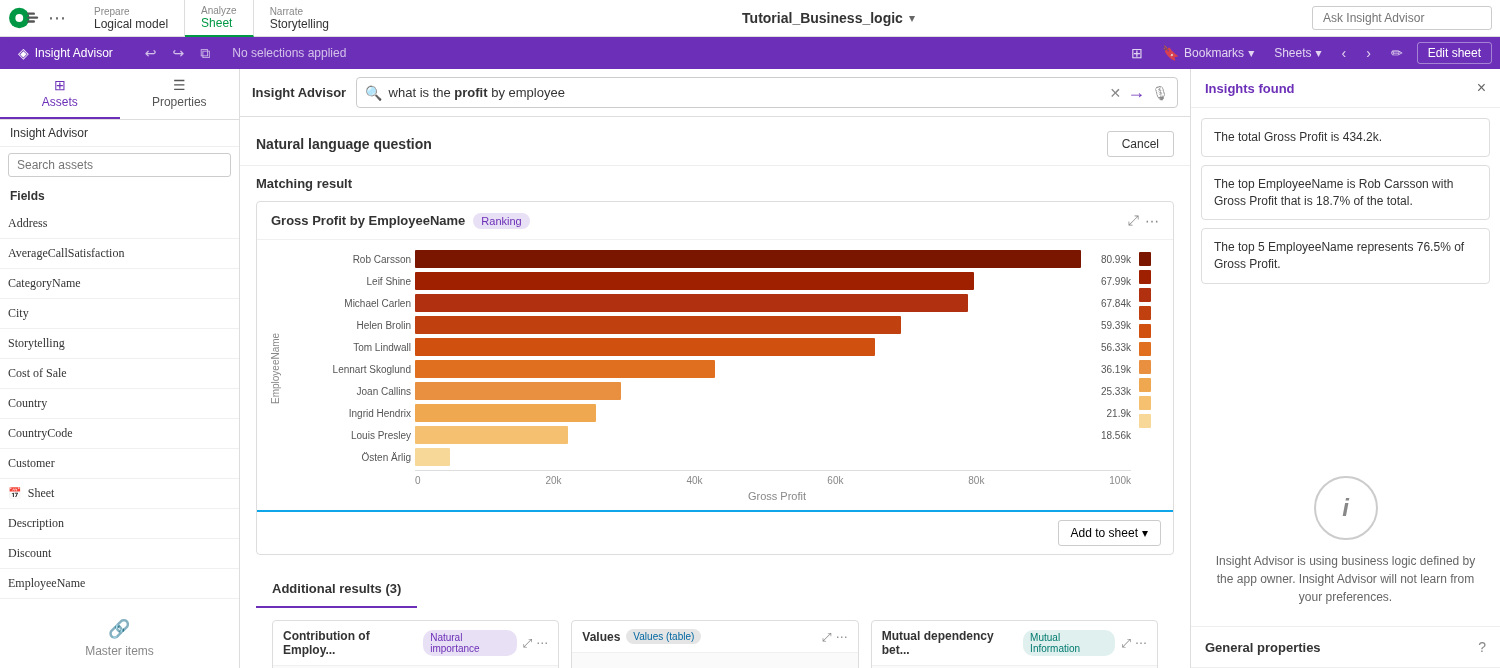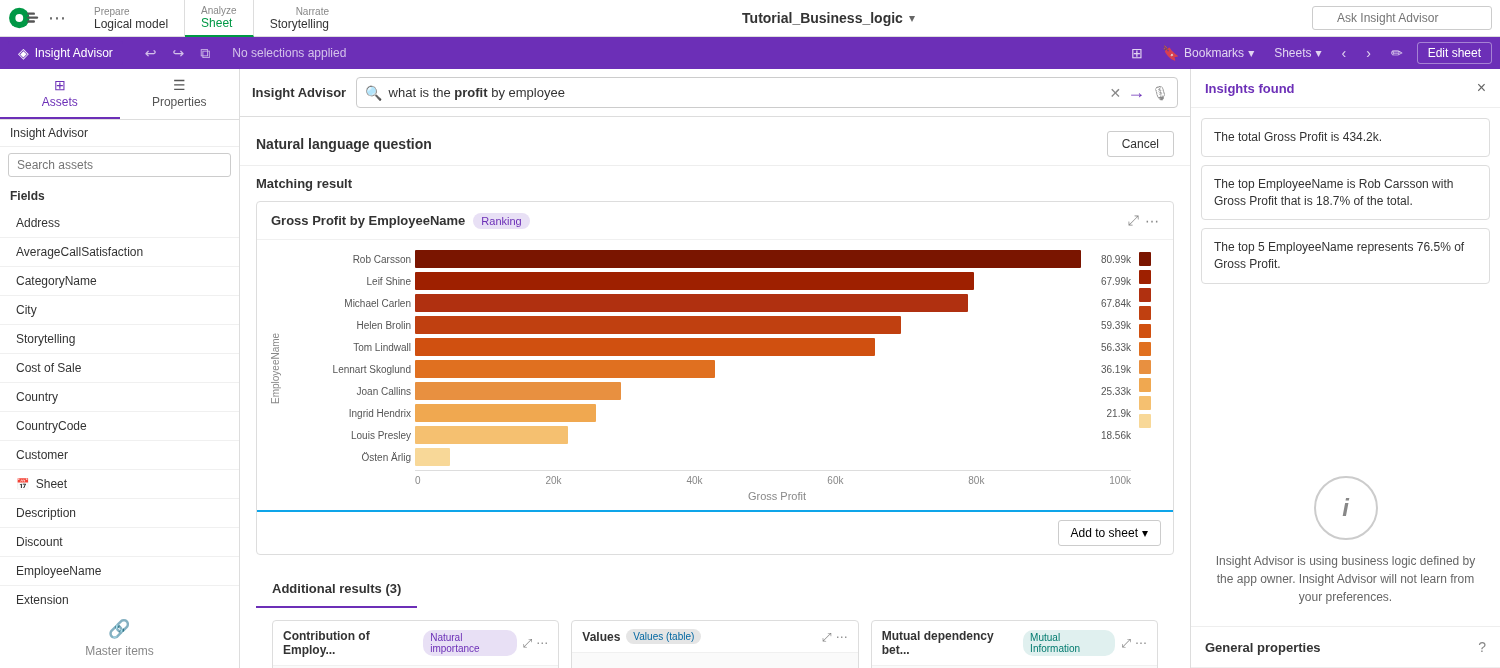--- a/index.html
+++ b/index.html
@@ -26,21 +26,21 @@
     .nav-section {
       display: flex; flex-direction: column; padding: 0 16px; border-right: 1px solid #ddd; height: 37px; justify-content: center; cursor: pointer;
     }
     .nav-section-label { font-size: 10px; color: #888; }
     .nav-section-value { font-size: 12px; color: #333; font-weight: 500; display: flex; align-items: center; gap: 4px; }
     .nav-center { flex: 1; display: flex; justify-content: center; align-items: center; gap: 6px; }
     .nav-app-name { font-size: 14px; font-weight: 600; color: #333; }
     .nav-chevron { color: #666; font-size: 12px; }
     .nav-right { display: flex; align-items: center; gap: 8px; margin-left: auto; }
     .ask-advisor-input {
-      border: 1px solid #ccc; border-radius: 3px; padding: 4px 24px; font-size: 12px; width: 180px; color: #4c1d95;
+      border: 1px solid #ccc; border-radius: 3px; padding: 4px 10px; font-size: 12px; width: 180px; color: #4c1d95;
     }
 
     
     .toolbar-row {
       height: 32px;
       background: #6c2fb7;
       display: flex;
       align-items: center;
       padding: 0 8px;
       gap: 8px;
@@ -90,21 +90,21 @@
     .search-box input {
       width: 100%; border: 1px solid #ccc; border-radius: 3px; padding: 4px 8px; font-size: 12px; color: #666;
     }
     .fields-header {
       padding: 6px 10px; font-size: 12px; font-weight: 600; color: #333;
     }
     .fields-list {
       overflow-y: auto; flex: 1;
     }
     .field-item {
-      padding: 7px 10px 7px 16px; font-size: 12px; color: #333; cursor: pointer; border-bottom: 1px solid #f0f0f0; display: flex; align-items: center; gap: 6px;
+      padding: 7px 10px 7px 8px; font-size: 12px; color: #333; cursor: pointer; border-bottom: 1px solid #f0f0f0; display: flex; align-items: center; gap: 6px; font-family: Liberation Serif, serif;
     }
     .field-icon { color: #888; font-size: 11px; }
 
     .master-items-section {
       padding: 10px; display: flex; flex-direction: column; align-items: center; color: #888; font-size: 12px; cursor: pointer; gap: 4px;
     }
     .master-icon { font-size: 18px; }
 
     
     .center-area {
@@ -376,21 +376,21 @@
   </div>
   <div class="nav-dots">⋯</div>
   <div class="nav-section">
     <span class="nav-section-label">Prepare</span>
     <span class="nav-section-value">Logical model</span>
   </div>
   <div class="nav-section" style="border-bottom: 2px solid #009845;">
     <span class="nav-section-label">Analyze</span>
     <span class="nav-section-value" style="color:#009845;">Sheet</span>
   </div>
-  <div class="nav-section" style="border-right:none;text-align:right;">
+  <div class="nav-section" style="border-right:none;">
     <span class="nav-section-label">Narrate</span>
     <span class="nav-section-value">Storytelling</span>
   </div>
   <div class="nav-center">
     <span class="nav-app-name">Tutorial_Business_logic</span>
     <span class="nav-chevron">▾</span>
   </div>
   <div class="nav-right">
     <input class="ask-advisor-input" type="text" placeholder="Ask Insight Advisor" style="">
   </div>

